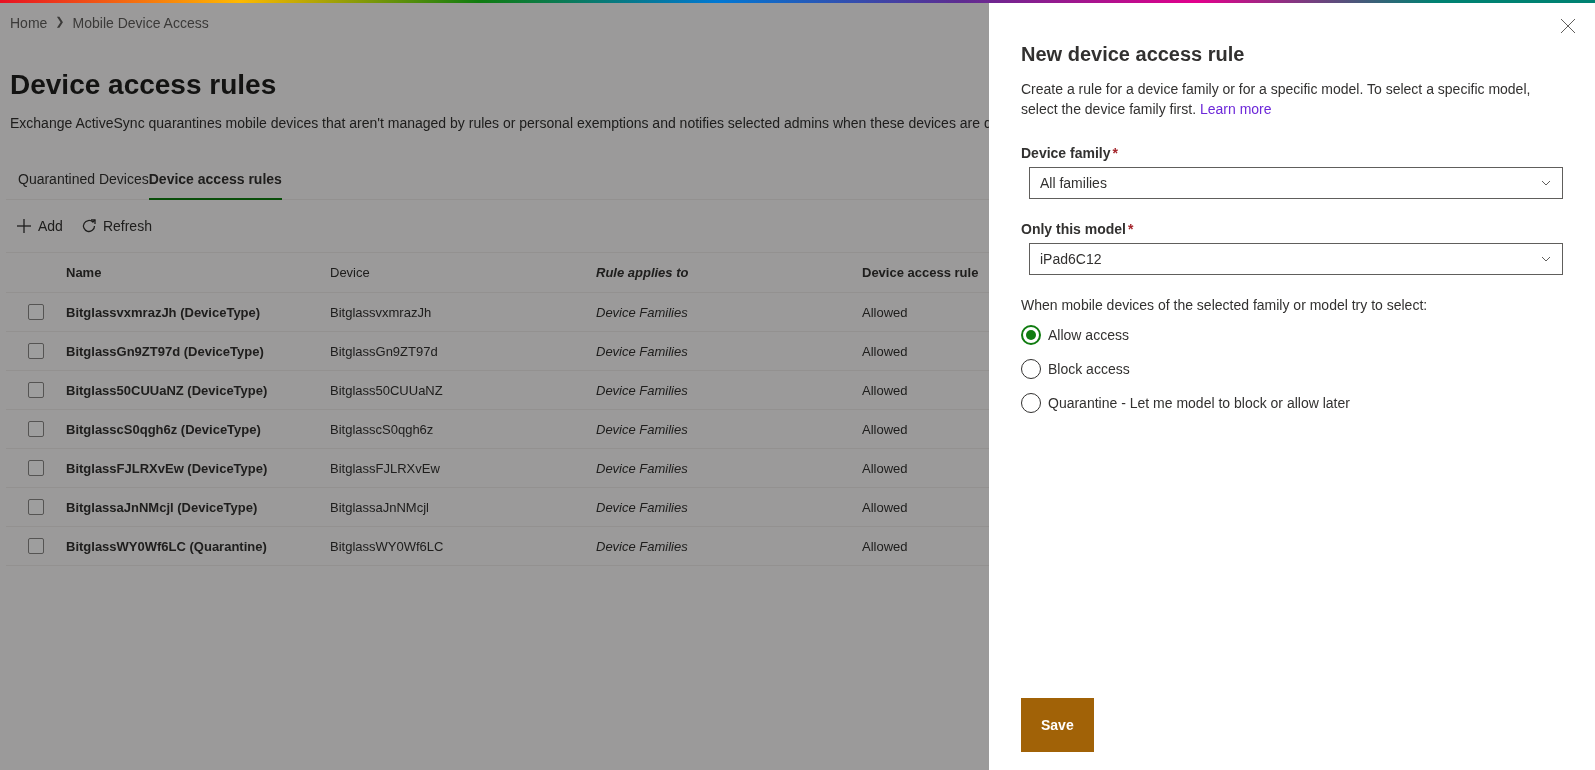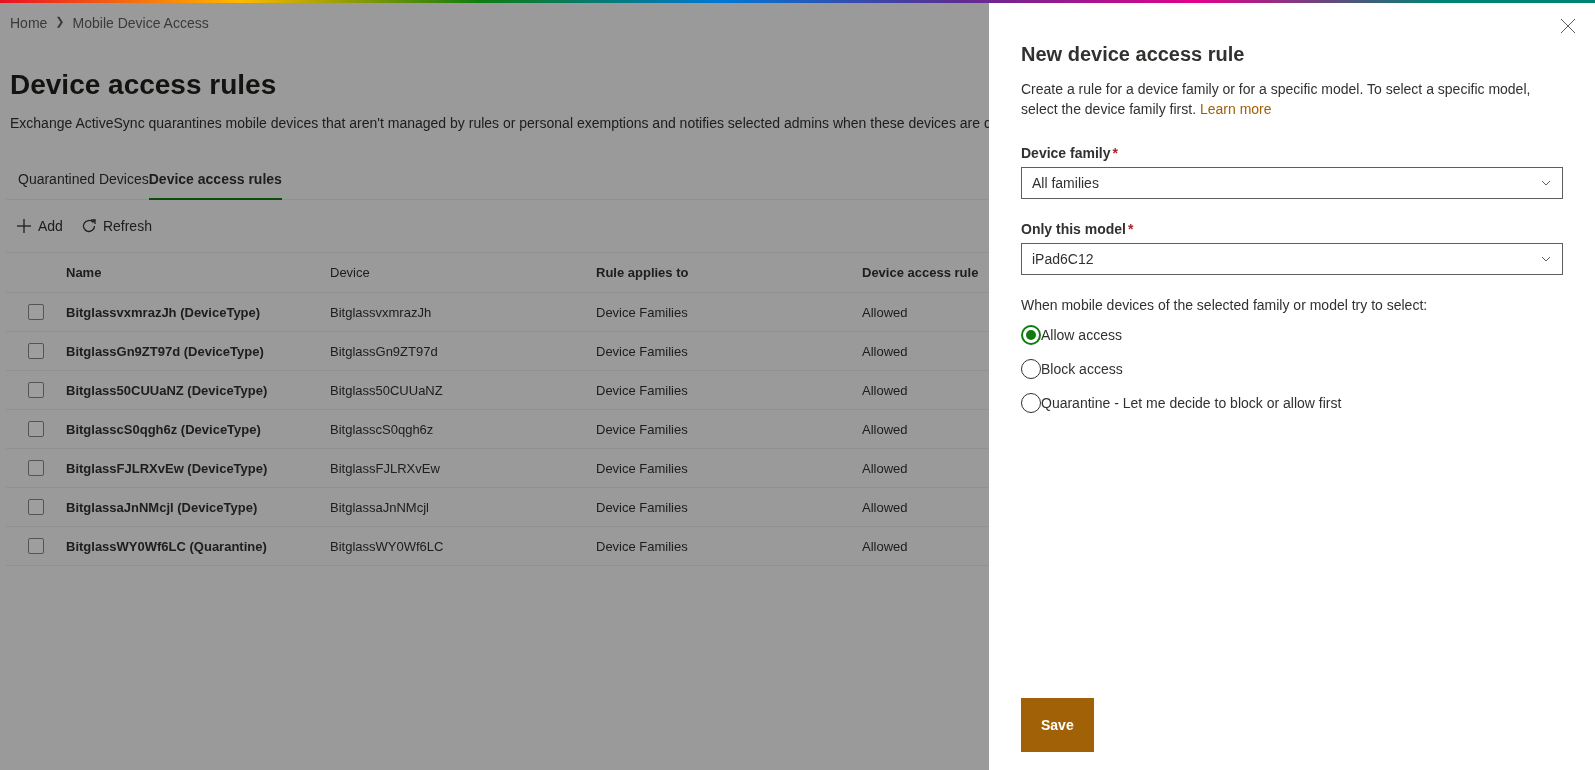--- a/index.html
+++ b/index.html
@@ -27,45 +27,45 @@
 
     .table { width: 100%; }
     .thead, .trow { display: flex; align-items: center; border-bottom: 1px solid #edebe9; }
     .thead { padding: 12px 0; font-weight: 600; font-size: 13px; }
     .trow { padding: 11px 0; font-size: 13px; }
     .col-check { width: 60px; display:flex; justify-content:center; }
     .col-name { width: 264px; font-weight: 600; }
     .thead .col-name { font-weight: 600; }
     .trow .col-name { font-weight: 600; }
     .col-device { width: 266px; color: #323130; font-weight: 400; }
-    .col-rule { width: 266px; }
+    .col-rule { width: 266px; font-style: italic; }
     .col-access { width: 150px; }
     .checkbox { width: 16px; height: 16px; border: 1px solid #8a8886; background: #fff; border-radius: 2px; }
 
     .overlay { position: absolute; inset: 3px 0 0 0; background: rgba(0,0,0,0.38); }
 
     .panel { position: absolute; top: 3px; right: 0; bottom: 0; width: 606px; background: #fff; display: flex; flex-direction: column; padding: 24px 32px 18px; }
 
     .panel-close { position: absolute; top: 16px; right: 20px; cursor: pointer; color: #605e5c; }
     .panel-close svg { width: 14px; height: 14px; }
 
     .panel-title { font-size: 20px; font-weight: 700; margin-top: 16px; margin-bottom: 14px; }
     .panel-desc { font-size: 14px; color: #323130; line-height: 1.4; margin-bottom: 26px; }
-    .panel-desc a { color: #a16207; text-decoration: none; }
+    .panel-desc a { color: #6d28d9; text-decoration: none; }
 
     .field { margin-bottom: 22px; }
     .field-label { font-size: 14px; font-weight: 600; margin-bottom: 6px; display: block; }
     .req { color: #a4262c; margin-left: 2px; }
-    .select { position: relative; }
+    .select { position: relative; margin-left: 8px; }
     .select-box { height: 32px; border: 1px solid #605e5c; background: #fff; display: flex; align-items: center; padding: 0 10px; font-size: 14px; cursor: pointer; justify-content: space-between; }
     .select-box svg { width: 12px; height: 12px; color: #605e5c; }
 
     .radio-label { font-size: 14px; margin-bottom: 12px; display: block; }
     .radio-group { display: flex; flex-direction: column; gap: 14px; }
-    .radio-item { display: flex; align-items: center; gap: 0; cursor: pointer; }
+    .radio-item { display: flex; align-items: center; gap: 7px; cursor: pointer; }
     .radio { width: 20px; height: 20px; border-radius: 50%; border: 1px solid #323130; display:flex; align-items:center; justify-content:center; flex-shrink:0; }
     .radio.selected { border: 2px solid #107c10; }
     .radio.selected:after { content:''; width: 10px; height: 10px; border-radius: 50%; background: #107c10; }
 
     .panel-footer { margin-top: auto; padding-top: 16px; }
     .btn-primary { background: #a16207; color: #fff; border: none; padding: 19px 20px; font-size: 14px; font-weight: 700; cursor: pointer; }
   </style>
 </head>
 <body>
 
@@ -226,21 +226,21 @@
       <div class="radio-item">
         <div class="radio selected"></div>
         <span>Allow access</span>
       </div>
       <div class="radio-item">
         <div class="radio"></div>
         <span>Block access</span>
       </div>
       <div class="radio-item">
         <div class="radio"></div>
-        <span>Quarantine - Let me decide to block or allow first</span>
+        <span>Quarantine - Let me model to block or allow later</span>
       </div>
     </div>
   </div>
 
   <div class="panel-footer">
     <button class="btn-primary">Save</button>
   </div>
 </div>
 
 </body></html>

